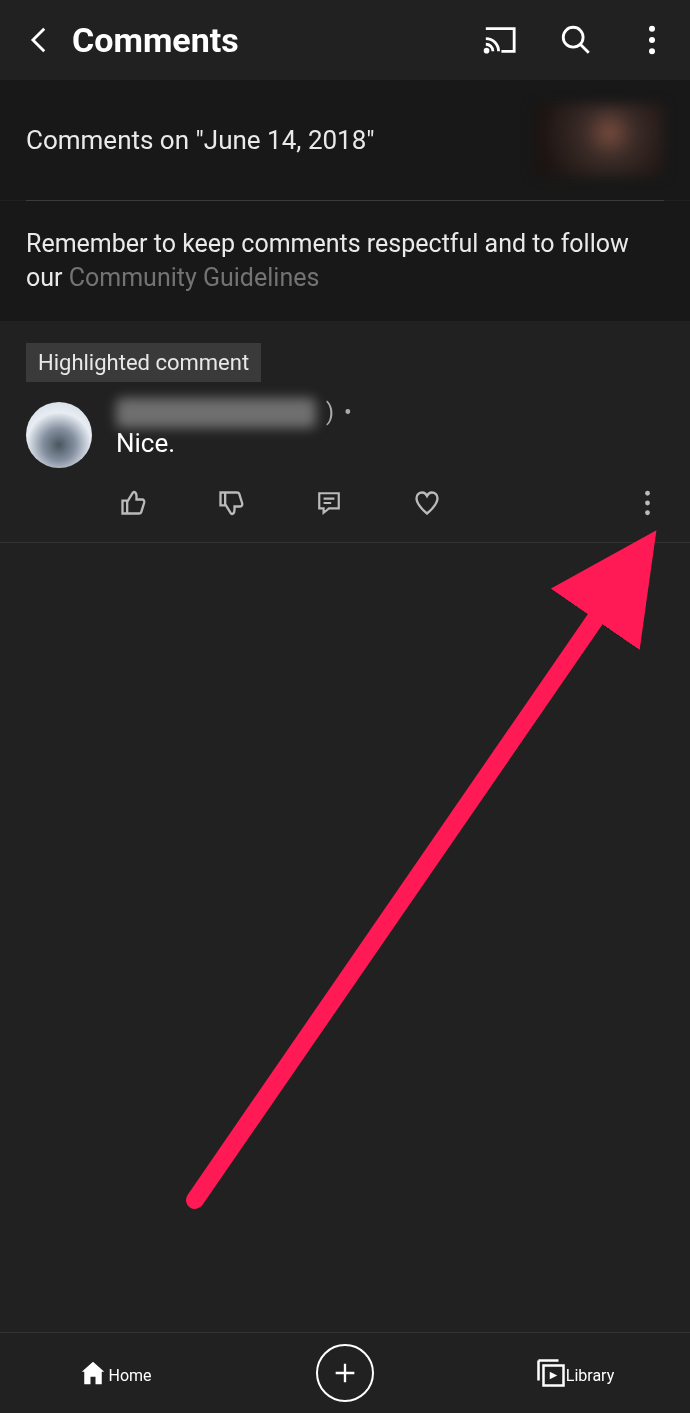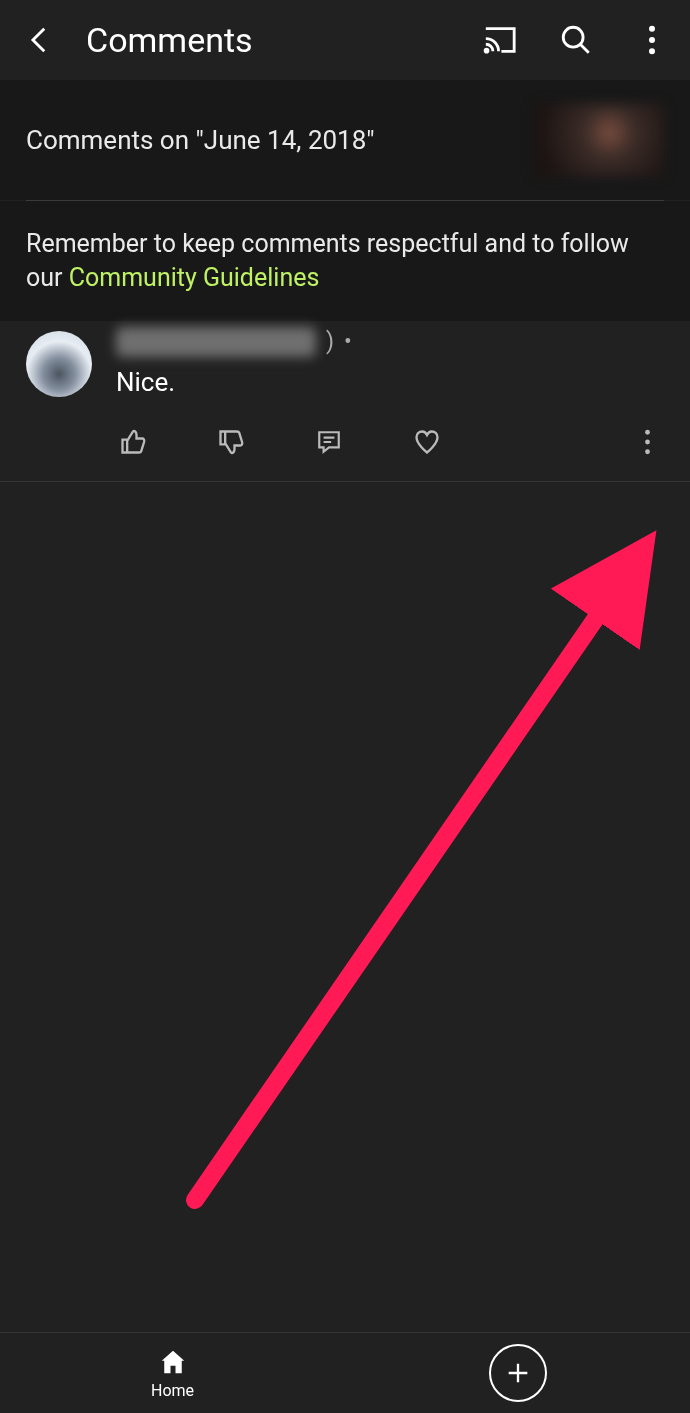--- a/index.html
+++ b/index.html
@@ -1,47 +1,47 @@
 <!DOCTYPE html>
 <html><head>
 <meta charset="utf-8">
 <style>
   html,body{margin:0;padding:0;width:690px;height:1413px;background:#212121;color:#fff;font-family:Roboto,Arial,sans-serif;-webkit-font-smoothing:antialiased;overflow:hidden}
   .topbar{height:80px;background:#212121;display:flex;align-items:center;padding:0 18px}
   .topbar .back{width:44px;height:44px;display:flex;align-items:center;justify-content:center}
-  .topbar .title{font-size:34px;font-weight:400;margin-left:24px;flex:1}
+  .topbar .title{font-size:34px;font-weight:700;margin-left:10px;flex:1}
   .topbar .icons{display:flex;align-items:center;gap:36px}
   .topbar .iconbtn{width:40px;height:40px;display:flex;align-items:center;justify-content:center}
   .section{background:#181818;padding:0 26px}
   .video-header{display:flex;align-items:center;justify-content:space-between;height:120px}
   .video-title{font-size:26px;color:#eaeaea}
   .video-thumb{width:130px;height:72px;background:radial-gradient(circle at 58% 40%, #7a4d3e 0%, #3a2b27 30%, #1c1412 80%);filter:blur(6px);border-radius:2px}
   .divider{border-top:1px solid #3a3a3a;margin:0 26px}
   .notice{padding:26px;background:#181818}
   .notice-text{font-size:25px;line-height:1.35;color:#eaeaea}
-  .link{color:#bef264}
+  .link{color:#737373}
   .comments-area{background:#212121}
   .badge{display:inline-block;background:#3a3a3a;color:#e8e8e8;font-size:22px;padding:7px 12px;margin:22px 0 10px 26px}
   .comment-row{display:flex;padding:6px 26px 22px 26px}
   .avatar{width:66px;height:66px;border-radius:50%;background:radial-gradient(circle at 50% 65%, #4b5560 0%, #8590a0 30%, #e8edf3 60%, #c9d4df 100%);flex:0 0 66px;margin-top:4px}
   .comment-body{margin-left:24px;flex:1}
   .meta{display:flex;align-items:center;gap:10px;color:#aaa;font-size:23px}
   .username-blur{display:inline-block;width:200px;height:30px;background:#6f6f6f;filter:blur(6px);border-radius:6px}
   .paren{color:#aaa;font-size:23px}
-  .comment-text{font-size:26px;color:#fff;margin-top:10px}
+  .comment-text{font-size:26px;color:#fff;}
   .actions{display:flex;align-items:center;gap:64px;margin-top:28px}
   .actionbtn{width:34px;height:34px;display:flex;align-items:center;justify-content:center}
   .comment-more{margin-left:auto}
   .hr{border-top:1px solid #333}
   .root{display:flex;flex-direction:column;height:1413px;width:690px;position:relative}
   .scroll{flex:1;overflow:hidden;position:relative}
   
   .arrow-svg{position:absolute;left:0;top:0;width:690px;height:1413px;pointer-events:none}
   .bottomnav{height:80px;border-top:1px solid #333;background:#212121;display:flex;align-items:center;justify-content:space-around}
-  .navitem{display:flex;flex-direction:column;align-items:center;justify-content:center;width:138px;height:100%;position:relative}
+  .navitem{display:flex;flex-direction:row;align-items:center;justify-content:center;width:138px;height:100%;position:relative}
   .navlabel{font-size:16px;color:#fff;margin-top:4px}
   .createbtn{width:54px;height:54px;border:2px solid #fff;border-radius:50%;display:flex;align-items:center;justify-content:center}
   .dot-notify{position:absolute;top:10px;right:42px;width:12px;height:12px;background:#ff0033;border-radius:50%}
   svg{display:block}
 </style>
 </head>
 <body>
 
 <div class="root">
   <div class="topbar">
@@ -81,20 +81,21 @@
       <div class="video-title">Comments on "June 14, 2018"</div>
       <div class="video-thumb"></div>
     </div>
   </div>
   <div class="divider"></div>
   <div class="notice">
     <span class="notice-text">Remember to keep comments respectful and to follow our </span><span class="notice-text link">Community Guidelines</span>
   </div>
 
   <div class="comments-area">
+    <div class="badge">Highlighted comment</div>
     <div class="comment-row">
       <div class="avatar"></div>
       <div class="comment-body">
         <div class="meta">
           <span class="username-blur"></span>
           <span class="paren">)</span>
           <span>•</span>
         </div>
         <div class="comment-text">Nice.</div>
         <div class="actions">
@@ -152,14 +153,22 @@
         </svg>
       <div class="navlabel">Home</div>
     </div>
     <div class="navitem">
       <div class="createbtn">
         <svg width="28" height="28" viewBox="0 0 24 24" stroke="#fff" stroke-width="2">
             <path d="M12 4 V20 M4 12 H20"></path>
           </svg>
       </div>
     </div>
+    <div class="navitem">
+      <svg width="30" height="30" viewBox="0 0 24 24" fill="none" stroke="#fff" stroke-width="2">
+          <rect x="6" y="6" width="16" height="16"></rect>
+          <path d="M2 2 V18 M2 2 H18"></path>
+          <path d="M11 11 L17 14 L11 17 Z" fill="#fff" stroke="none"></path>
+        </svg>
+      <div class="navlabel">Library</div>
+    </div>
   </div>
 </div>
 
 </body></html>

